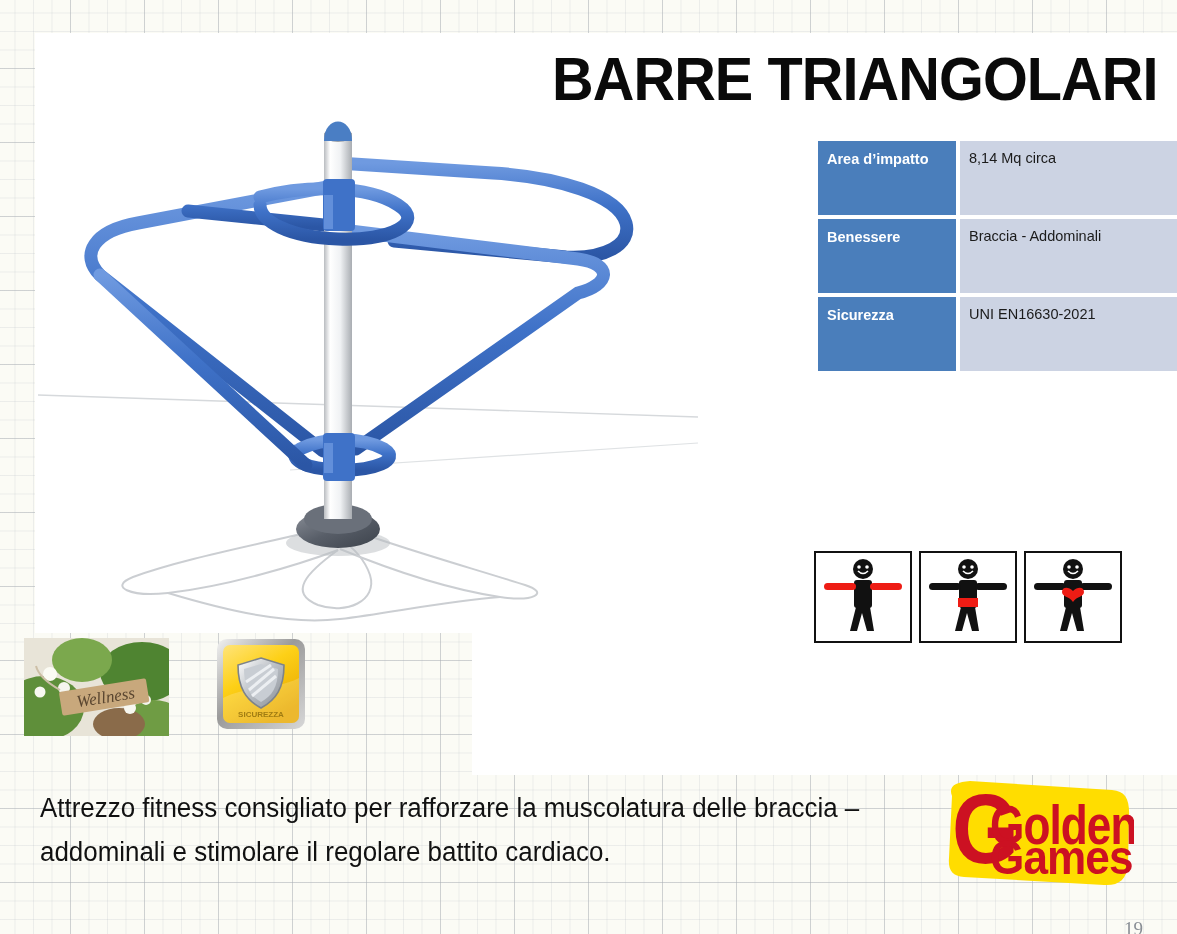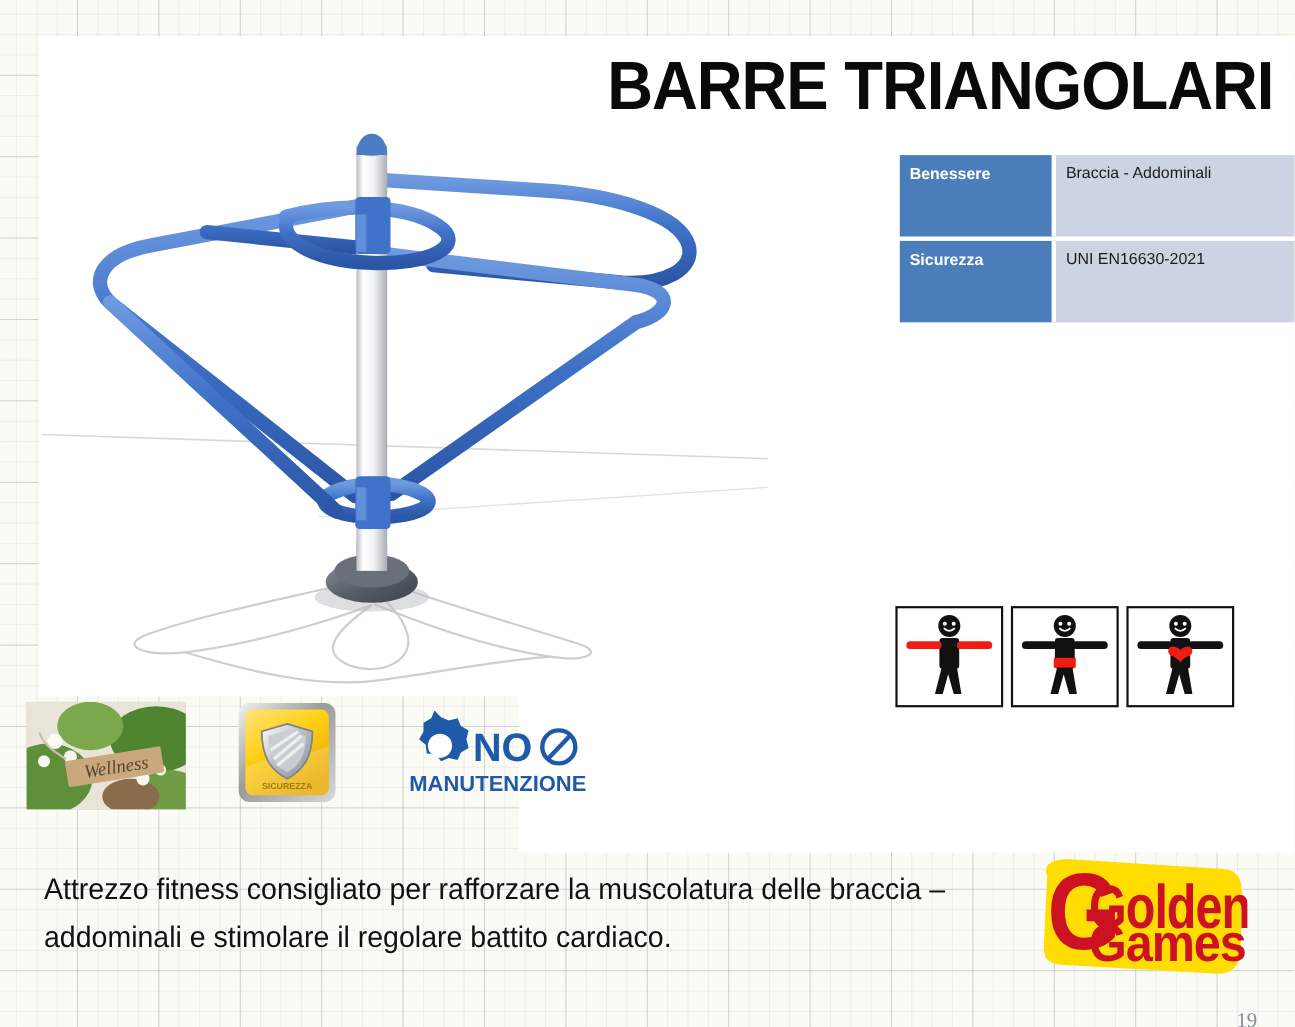--- a/index.html
+++ b/index.html
@@ -144,20 +144,24 @@
 
     <ellipse cx="300" cy="484" rx="42" ry="19" fill="url(#baseG)"></ellipse>
     <ellipse cx="300" cy="474" rx="34" ry="15" fill="#6a707a"></ellipse>
     <rect x="286" y="448" width="28" height="26" fill="url(#poleG)"></rect>
   </svg>
 
   <div id="title">BARRE TRIANGOLARI</div>
 
   <table id="spec-table">
     <tbody>
+    <tr class="r1">
+      <td class="lab">Area d’impatto</td>
+      <td class="val">8,14 Mq circa</td>
+    </tr>
     <tr class="r3">
       <td class="lab mid">Benessere</td>
       <td class="val">Braccia - Addominali</td>
     </tr>
     <tr class="r4">
       <td class="lab mid">Sicurezza</td>
       <td class="val">UNI EN16630-2021</td>
     </tr>
   </tbody>
     </table>
@@ -255,33 +259,20 @@
         <path d="M45 26 L62 31 C62 49 56 58 45 64 C34 58 28 49 28 31 Z" fill="#c8cdd3"></path>
         <g stroke="#eceff2" stroke-width="3">
           <line x1="33" y1="52" x2="58" y2="31"></line>
             <line x1="36" y1="58" x2="60" y2="38"></line>
           <line x1="30" y1="44" x2="55" y2="27"></line>
         </g>
         <text x="45" y="79" text-anchor="middle" font-family="Liberation Sans, sans-serif" font-size="8" font-weight="bold" fill="#a07c12">SICUREZZA</text>
       </svg>
     </div>
 
-    <div id="nomanu">
-      <svg viewBox="0 0 185 80" width="185" height="80">
-        <g fill="#1f5aa8">
-          <path d="M33 6 l7 3 l8 -2 l3 7 l7 4 l-2 8 l2 8 l-7 4 l-3 7 l-8 -2 l-7 3 l-5 -6 l-8 -1 l-1 -8
-                   l-6 -5 l4 -7 l0 -8 l7 -4 l3 -7 Z"></path>
-        </g>
-        <circle cx="32" cy="32" r="11" fill="#ffffff"></circle>
-        <text x="62" y="46" font-family="Liberation Sans, sans-serif" font-size="36" font-weight="bold" fill="#1f5aa8">NO</text>
-        <circle cx="140" cy="33" r="15" fill="none" stroke="#1f5aa8" stroke-width="4"></circle>
-        <line x1="130" y1="44" x2="151" y2="22" stroke="#1f5aa8" stroke-width="4"></line>
-        <text x="4" y="73" font-family="Liberation Sans, sans-serif" font-size="20" font-weight="bold" fill="#1f5aa8">MANUTENZIONE</text>
-      </svg>
-    </div>
   </div>
 
   <div id="caption">Attrezzo fitness consigliato per rafforzare la muscolatura delle braccia – addominali e stimolare il regolare battito cardiaco.</div>
 
   <svg id="logo" viewBox="0 0 190 120">
     <path d="M8 18 C4 8 12 4 26 3 L168 12 C182 13 186 22 185 40 L184 86
              C183 102 174 108 160 107 L20 99 C8 98 4 92 5 80 Z" fill="#ffdd00"></path>
     <text x="8" y="74" font-family="Liberation Sans Narrow, Liberation Sans, sans-serif" font-size="86" font-weight="bold" fill="#cc1122" transform="scale(1,1.15)" style="font-stretch:condensed">G</text>
     <text x="48" y="54" font-family="Liberation Sans Narrow, Liberation Sans, sans-serif" font-size="46" font-weight="bold" fill="#cc1122" letter-spacing="-1" transform="scale(0.96,1.22)">Golden</text>
     <text x="48" y="92" font-family="Liberation Sans Narrow, Liberation Sans, sans-serif" font-size="46" font-weight="bold" fill="#cc1122" letter-spacing="-1" transform="scale(0.96,1.04)">Games</text>

